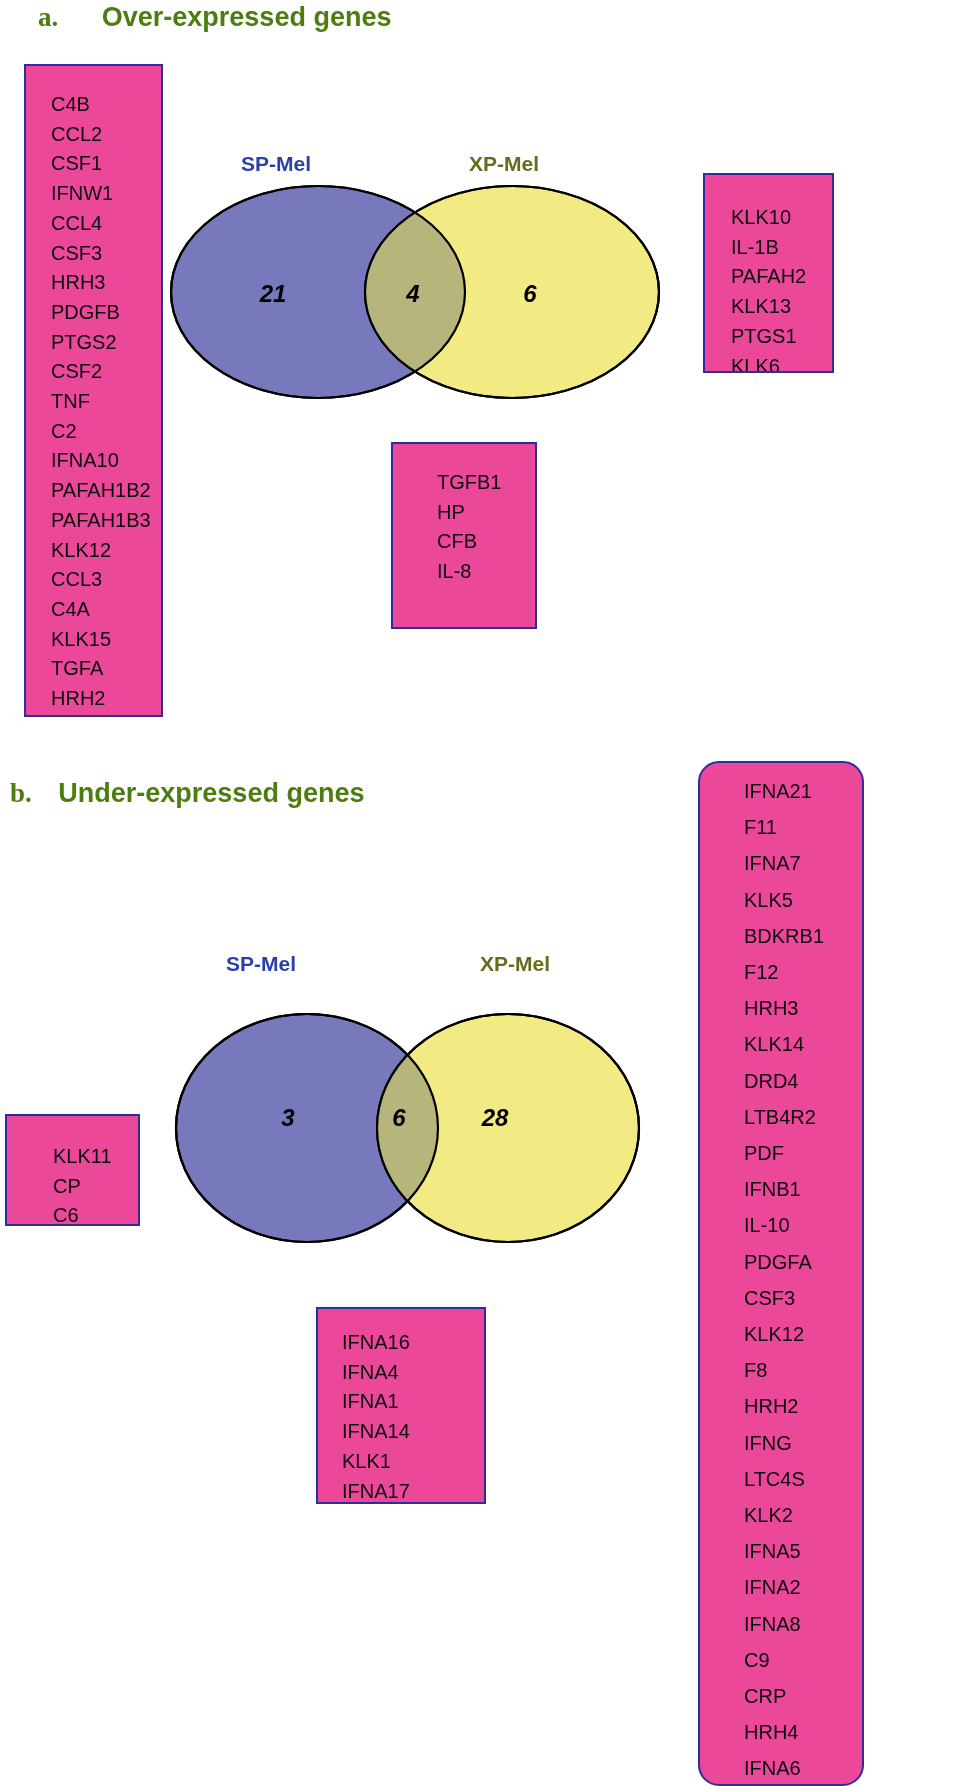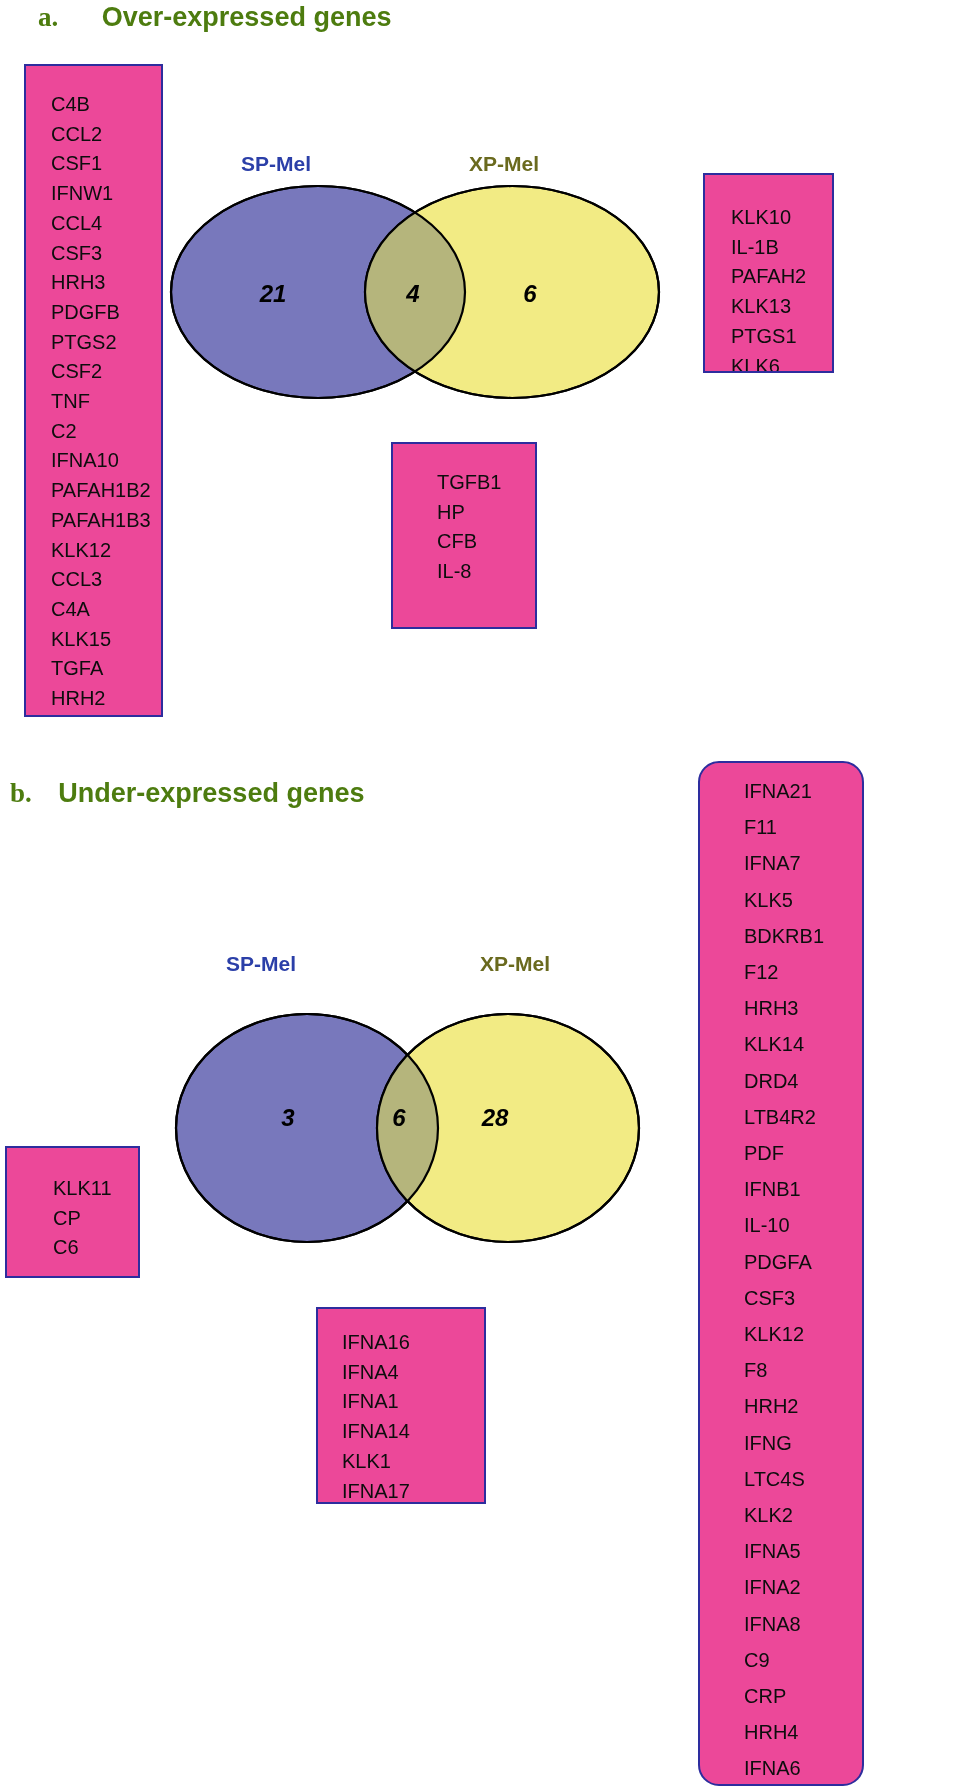--- a/index.html
+++ b/index.html
@@ -200,21 +200,21 @@
   </svg>
 </div>
 
 <div class="venn-label" style="left:226px; top:952px; font-size:21px; color:#2b3fa8;">SP-Mel</div>
 <div class="venn-label" style="left:480px; top:952px; font-size:21px; color:#6a6a1e;">XP-Mel</div>
 
 <div class="venn-count" style="left:273px; top:1104px; width:30px; font-size:24px;">3</div>
 <div class="venn-count" style="left:384px; top:1104px; width:30px; font-size:24px;">6</div>
 <div class="venn-count" style="left:472px; top:1104px; width:46px; font-size:24px;">28</div>
 
-<div class="gene-box" style="left:5px; top:1146px; width:135px; height:132px; padding:26px 0 15px 46px;">
+<div class="gene-box" style="left:5px; top:1114px; width:135px; height:112px; padding:26px 0 15px 46px;">
   <ul style="font-size:20px; line-height:29.7px;">
       <li>KLK11</li>
       <li>CP</li>
       <li>C6</li>
     </ul>
 </div>
 
 <div class="gene-box" style="left:316px; top:1307px; width:170px; height:197px; padding:19px 0 0 24px;">
   <ul style="font-size:20px; line-height:29.7px;">
       <li>IFNA16</li>

